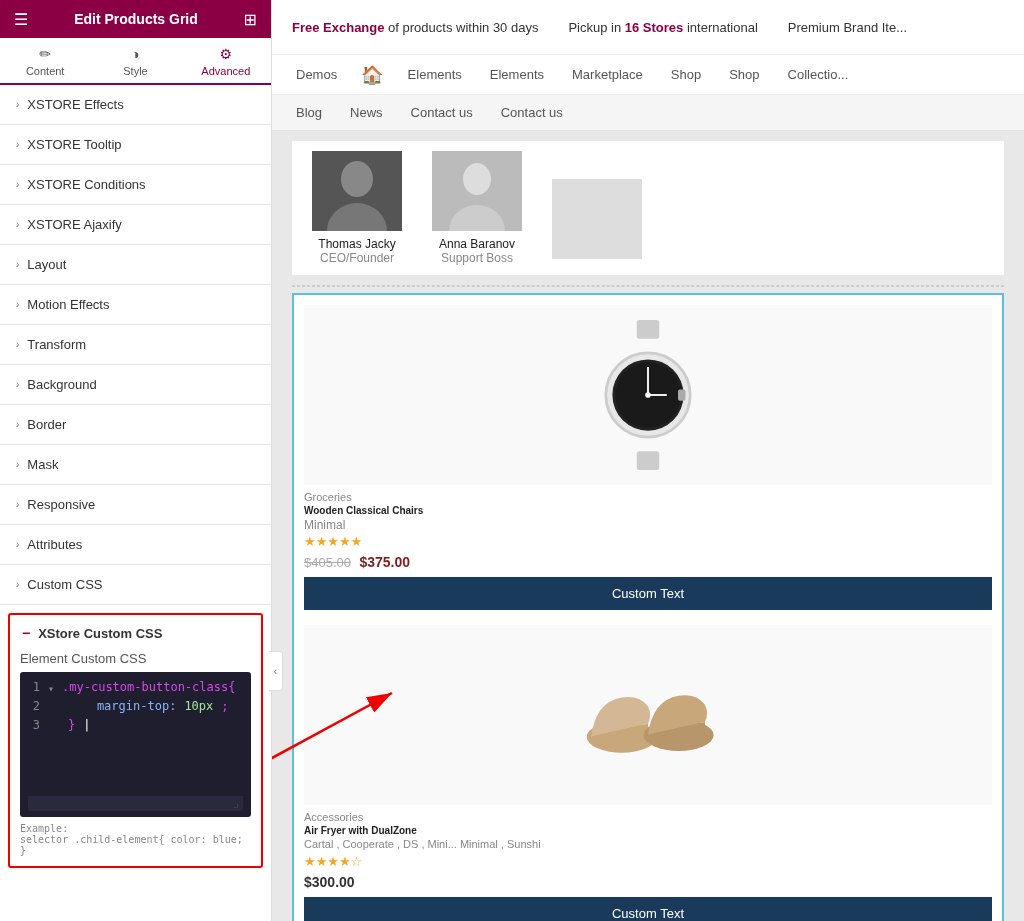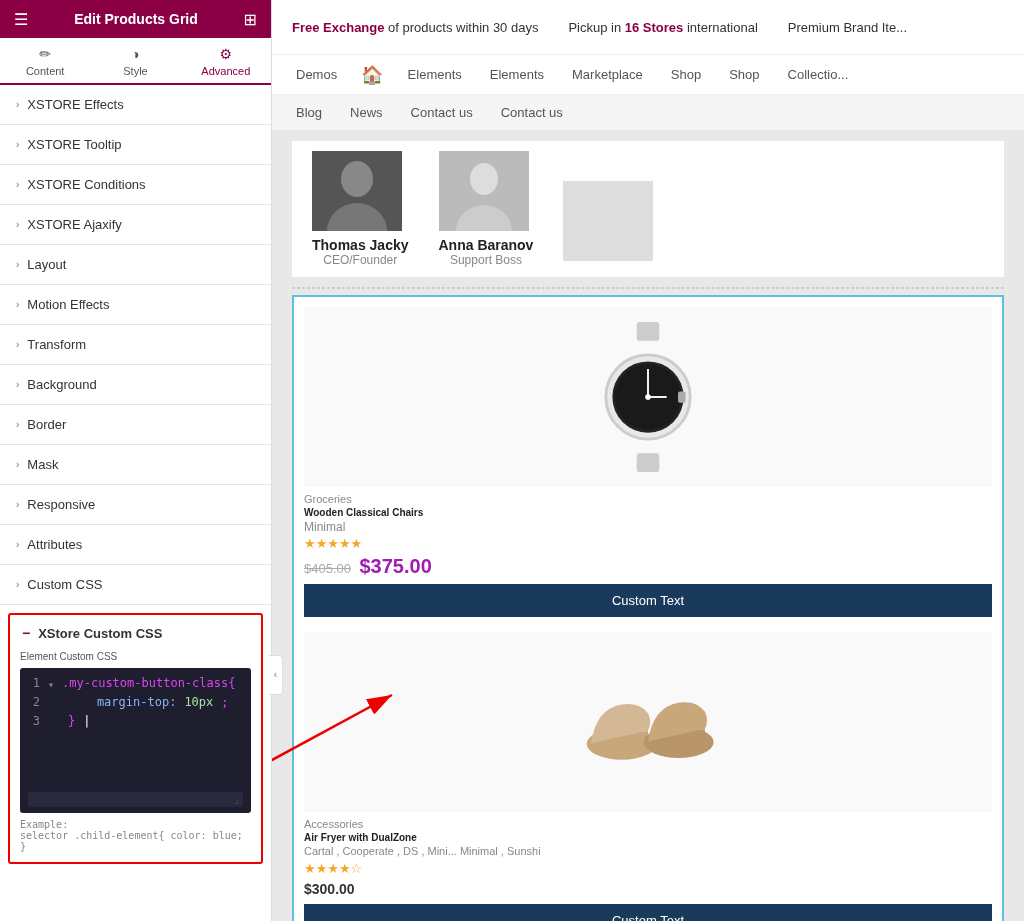--- a/index.html
+++ b/index.html
@@ -96,21 +96,21 @@
       font-size: 13px;
       font-weight: bold;
       color: #333;
       gap: 8px;
       cursor: pointer;
     }
     .xstore-css-body {
       padding: 0 10px 10px;
     }
     .element-css-label {
-      font-size: 10px;
+      font-size: 13px;
       color: #555;
       margin-bottom: 6px;
     }
     .code-editor {
       background: #1e1e2e;
       border-radius: 3px;
       padding: 6px 8px;
       font-family: monospace;
       font-size: 12px;
       min-height: 80px;
@@ -248,21 +248,21 @@
     }
     .team-member { text-align: center; }
     .team-photo {
       width: 90px;
       height: 80px;
       background: #888;
       margin-bottom: 6px;
       overflow: hidden;
     }
     .team-photo.dark { background: #444; }
-    .team-name { font-size: 14px; font-weight: bold; color: #222; }
+    .team-name { font-size: 12px; font-weight: normal; color: #222; }
     .team-role { font-size: 12px; color: #888; }
 
     
     .dashed-separator {
       border: 1px dashed #ccc;
       margin: 6px 0;
     }
 
     
     .products-grid-wrapper {
@@ -305,21 +305,21 @@
       height: 140px;
     }
 
     .product-category { font-size: 11px; color: #888; margin: 6px 0 2px; }
     .product-name { font-size: 10px; font-weight: bold; color: #222; margin-bottom: 2px; }
     .product-brand { font-size: 12px; color: #888; margin-bottom: 2px; }
     .product-brands-multi { font-size: 11px; color: #888; margin-bottom: 4px; }
     .stars { color: #f5a623; font-size: 13px; margin-bottom: 4px; }
     .price-row { margin-bottom: 6px; }
     .price-old { text-decoration: line-through; color: #aaa; font-size: 13px; margin-right: 4px; }
-    .price-new { color: #a21caf; font-size: 20px; font-weight: bold; }
+    .price-new { color: #7f1d1d; font-size: 14px; font-weight: bold; }
     .price-single { color: #333; font-size: 14px; font-weight: bold; }
     .btn-custom {
       background: #1a3a5c;
       color: #fff;
       border: none;
       padding: 9px 18px;
       font-size: 13px;
       cursor: pointer;
       border-radius: 0;
       width: 100%;

